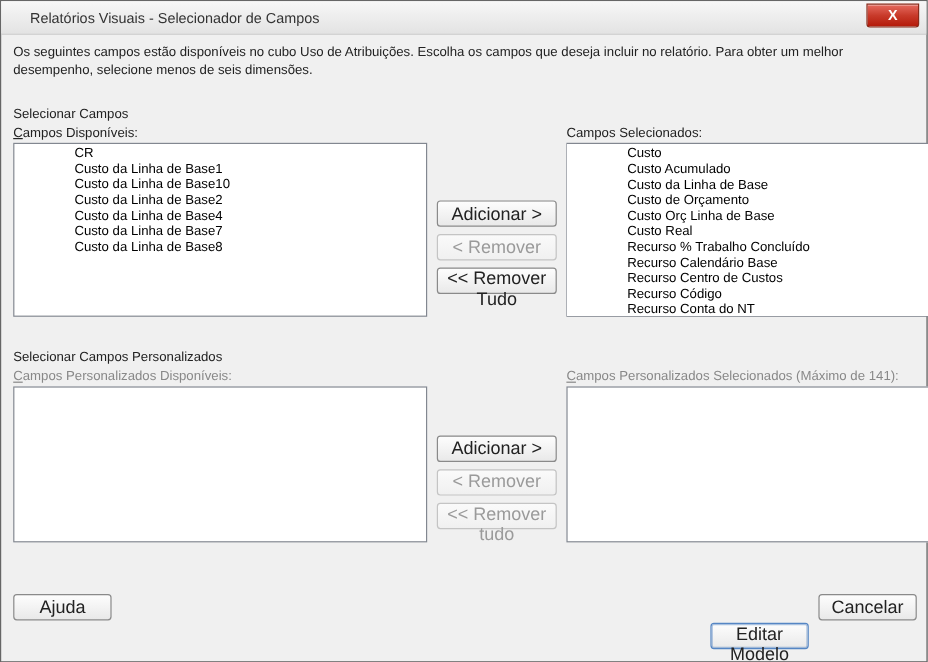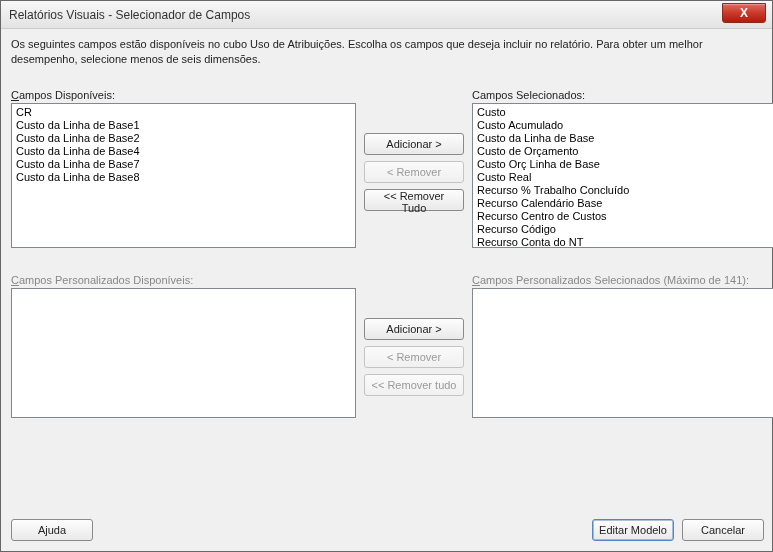--- a/index.html
+++ b/index.html
@@ -19,21 +19,21 @@
       background: #f0f0f0;
       border: 1px solid #666;
       box-shadow: 0 0 6px rgba(0,0,0,0.4);
     }
     .titlebar {
       height: 28px;
       background: linear-gradient(to bottom, #f7f7f7, #e3e3e3);
       border-bottom: 1px solid #ccc;
       display: flex;
       align-items: center;
-      padding: 0 8px;
+      padding: 0 24px;
       position: relative;
     }
     .titlebar-title {
       font-size: 12px;
       color: #333;
     }
     .close-btn {
       position: absolute;
       right: 6px;
       top: 2px;
@@ -59,21 +59,21 @@
       line-height: 1.35;
       margin-bottom: 22px;
     }
     .group-label {
       margin: 2px 0 4px 0;
       color: #222;
     }
     .field-row {
       display: flex;
       gap: 8px;
-      align-items: flex-start;
+      align-items: center;
     }
     .panel-col { display: flex; flex-direction: column; }
     .panel-label { margin-bottom: 2px; color:#222; }
     .panel-label .ul { text-decoration: underline; }
     .panel-label.disabled { color:#888; }
     .listbox {
       width: 345px;
       height: 145px;
       border: 1px solid #828790;
       background: #fff;
@@ -81,36 +81,37 @@
       padding: 1px 0;
     }
     .listbox.small { height: 130px; }
     .listitem {
       padding: 0 4px;
       line-height: 14px;
       height: 13px;
       white-space: nowrap;
       cursor: default;
       color:#000;
+      margin-left:46px;
     }
     .btn-col {
       display: flex;
       flex-direction: column;
       justify-content: flex-start;
       gap: 6px;
       margin-top: 44px;
       width: 100px;
     }
     .btn-col.lower { margin-top: 44px; }
     .btn {
       height: 22px;
       border: 1px solid #8a8a8a;
       background: linear-gradient(to bottom, #fdfdfd, #e9e9e9);
       border-radius: 3px;
-      font-size: 11px;
+      font-size: 15px;
       color: #222;
       cursor: pointer;
       padding: 0 6px;
     }
     .btn:disabled, .btn.disabled {
       color: #9a9a9a;
       border-color: #c4c4c4;
       background: linear-gradient(to bottom, #fafafa, #f0f0f0);
       cursor: default;
     }
@@ -122,20 +123,21 @@
       left: 10px;
       right: 8px;
       display: flex;
       justify-content: space-between;
     }
     .bottom-right { display: flex; gap: 8px; }
     .btn.footer { width: 82px; }
     .btn.default {
       border-color: #5586c4;
       box-shadow: 0 0 0 1px rgba(85,134,196,0.5) inset;
+      margin-top: 24px;
     }
     ::-webkit-scrollbar { width: 16px; }
     ::-webkit-scrollbar-track { background: #f0f0f0; border-left: 1px solid #ddd; }
     ::-webkit-scrollbar-thumb { background: #cdcdcd; border: 1px solid #aaa; border-radius: 2px; }
     ::-webkit-scrollbar-button { height: 16px; background:#e6e6e6; border:1px solid #bbb; }
   </style>
 </head>
 <body>
 
 <div class="window">
@@ -143,29 +145,31 @@
   <div class="titlebar">
     <span class="titlebar-title">Relatórios Visuais - Selecionador de Campos</span>
     <div class="close-btn">
       <span>X</span>
     </div>
   </div>
 
   <div class="content">
     <div class="instruction">Os seguintes campos estão disponíveis no cubo Uso de Atribuições. Escolha os campos que deseja incluir no relatório. Para obter um melhor desempenho, selecione menos de seis dimensões.</div>
 
+    <div class="group-label">Selecionar Campos</div>
 
     <div class="field-row">
       <div class="panel-col">
         <div class="panel-label">
           <span class="ul">C</span><span>ampos Disponíveis:</span>
         </div>
         <div class="listbox" id="list-avail-1">
             <div class="listitem">CR</div>
             <div class="listitem">Custo da Linha de Base1</div>
+            <div class="listitem">Custo da Linha de Base10</div>
             <div class="listitem">Custo da Linha de Base2</div>
             <div class="listitem">Custo da Linha de Base4</div>
             <div class="listitem">Custo da Linha de Base7</div>
             <div class="listitem">Custo da Linha de Base8</div>
           </div>
       </div>
 
       <div class="btn-col">
         <button class="btn wide">Adicionar &gt;</button>
         <button class="btn wide disabled" disabled="">&lt; Remover</button>
@@ -187,20 +191,21 @@
             <div class="listitem">Recurso Calendário Base</div>
             <div class="listitem">Recurso Centro de Custos</div>
             <div class="listitem">Recurso Código</div>
             <div class="listitem">Recurso Conta do NT</div>
           </div>
       </div>
     </div>
 
     <div class="section-spacer"></div>
 
+    <div class="group-label">Selecionar Campos Personalizados</div>
 
     <div class="field-row">
       <div class="panel-col">
         <div class="panel-label disabled">
           <span class="ul">C</span><span>ampos Personalizados Disponíveis:</span>
         </div>
         <div class="listbox small" id="list-avail-2"></div>
       </div>
 
       <div class="btn-col lower">

